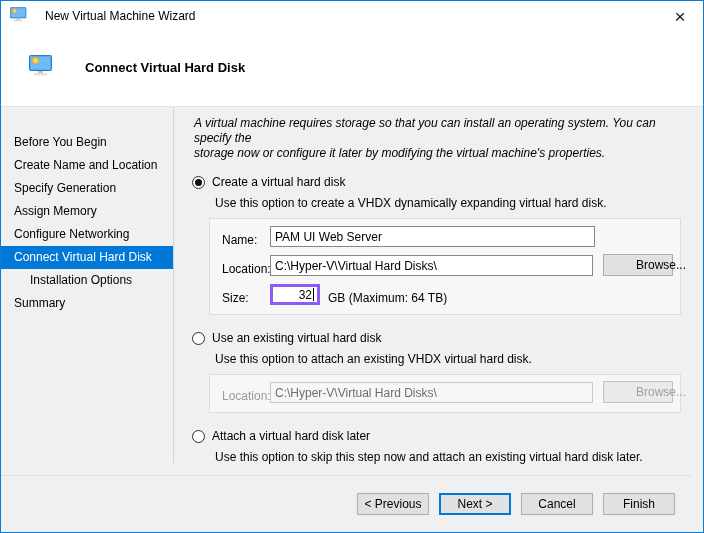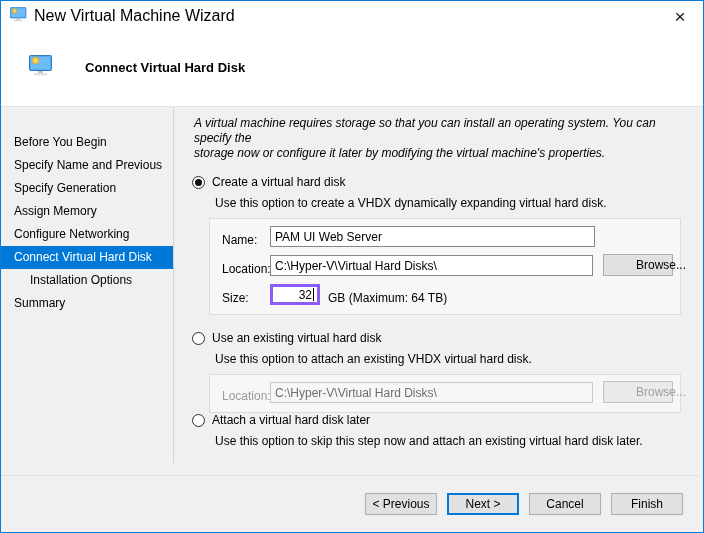--- a/index.html
+++ b/index.html
@@ -13,21 +13,21 @@
     background: #f0f0f0;
     overflow: hidden;
   }
 
   
   .titlebar {
     height: 30px; background: #fff;
     display: flex; align-items: center;
     padding-left: 9px;
   }
-  .titlebar-title { margin-left: 7px; font-size: 16px; }
+  .titlebar-title { margin-left: 18px; font-size: 12px; }
   .close-btn {
     margin-left: auto; width: 46px; height: 30px;
     display: flex; align-items: center; justify-content: center;
     font-size: 19px; line-height: 19px; color: #1a1a1a;
     cursor: default; font-weight: 400;
   }
 
   
   .header { height: 76px; background: #fff; border-bottom: 1px solid #e3e3e3; position: relative; }
   .header-icon { position: absolute; left: 28px; top: 24px; }
@@ -79,28 +79,28 @@
   .size-box {
     width: 50px; height: 21px; background: #fff;
     border: 3px solid #8b5cf6;
     display: flex; align-items: center; justify-content: flex-end;
     padding-right: 3px;
   }
   .caret { display:inline-block; width:1px; height:13px; background:#000; margin-left:1px; }
   .size-suffix { margin-left: 8px; }
 
   .row2 { margin-top: 16px; }
-  .row3 { }
+  .row3 { margin-top: 16px; }
   .well.disabled .field-label { color: #9a9a9a; }
   .tbox.disabled { border-color: #c9c9c9; background: #f7f7f7; color: #6d6d6d; }
   .browse-btn.disabled { background: #eaeaea; border-color: #c0c0c0; color: #a0a0a0; }
 
   
   .footer {
-    position: absolute; left: 0; right: 4px; bottom: 0; height: 57px;
+    position: absolute; left: 0; right: 12px; bottom: 0; height: 57px;
     border-top: 1px solid #dfdfdf;
     display: flex; justify-content: flex-end; align-items: flex-start;
     gap: 10px; padding: 17px 16px 0 0;
   }
   .btn {
     width: 72px; height: 22px; background: #e1e1e1; border: 1px solid #adadad;
     font: 12px "Liberation Sans", sans-serif;
     display: flex; align-items: center; justify-content: center; cursor: default;
   }
   .btn.default { border: 2px solid #0078d7; }
@@ -135,21 +135,21 @@
         <rect x="9" y="16" width="5" height="2" fill="#b9bfc4"></rect>
         <rect x="5" y="18.4" width="13" height="1.8" fill="#d7dadd"></rect>
       </svg>
     </span>
     <span class="header-title">Connect Virtual Hard Disk</span>
   </div>
 
   <div class="body">
     <div class="sidebar">
       <div class="side-item">Before You Begin</div>
-      <div class="side-item">Specify Name and Previous</div>
+      <div class="side-item">Create Name and Location</div>
       <div class="side-item">Specify Generation</div>
       <div class="side-item">Assign Memory</div>
       <div class="side-item">Configure Networking</div>
       <div class="side-item selected">Connect Virtual Hard Disk</div>
       <div class="side-item indent">Installation Options</div>
       <div class="side-item">Summary</div>
     </div>
     <div class="sidebar-divider"></div>
 
     <div class="main">

